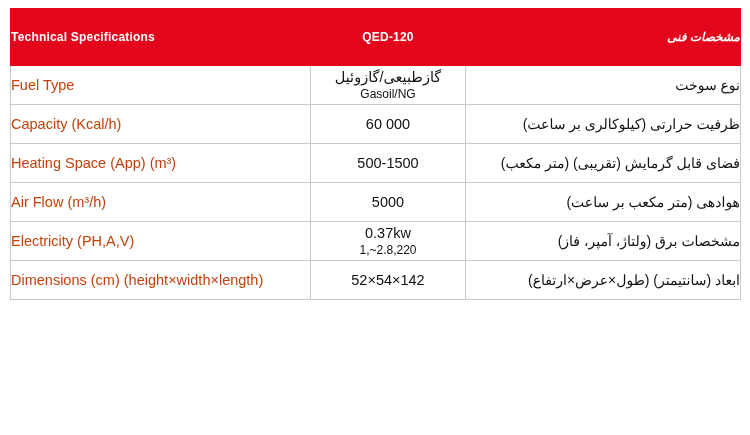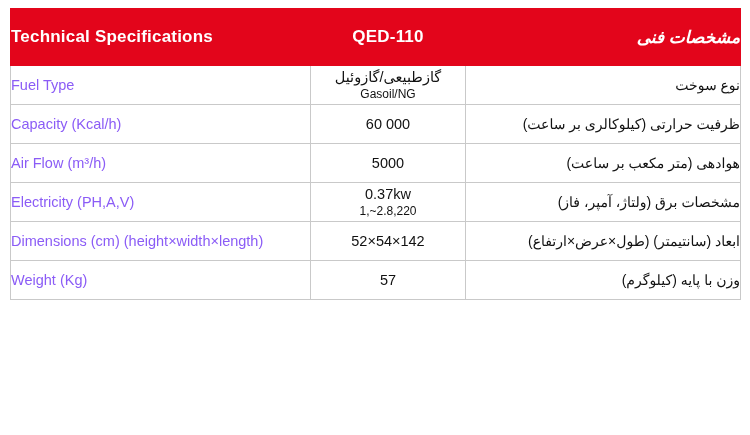--- a/index.html
+++ b/index.html
@@ -30,21 +30,21 @@
     border: 1px solid #c9c9c9;
     padding: 0;
     vertical-align: middle;
   }
   
   tr.header-row th {
     background: #e3051b;
     color: #ffffff;
     border: 1px solid #e3051b;
     height: 56px;
-    font-size: 17px;
+    font-size: 12px;
     font-weight: bold;
     letter-spacing: 0.2px;
   }
   th.header-en {
     text-align: left;
     padding-left: 14px;
   }
   th.header-model {
     text-align: center;
   }
@@ -60,21 +60,21 @@
   col.c-val { width: 155px; }
   col.c-fa { width: 275px; }
 
   tr.spec-row td {
     height: 38px;
   }
   td.cell-en {
     text-align: left;
     padding-left: 12px;
     font-size: 14.5px;
-    color: #8b5cf6;
+    color: #c2410c;
   }
   td.cell-val {
     text-align: center;
     font-size: 14.5px;
     color: #111111;
     line-height: 1.25;
     margin-left: 48px;
   }
   td.cell-fa {
     text-align: right;
@@ -95,21 +95,21 @@
 <div class="spec-sheet">
   <table class="spec-table">
     <colgroup>
       <col class="c-en">
       <col class="c-val">
       <col class="c-fa">
     </colgroup>
     <thead>
       <tr class="header-row">
         <th class="header-en">Technical Specifications</th>
-        <th class="header-model">QED-110</th>
+        <th class="header-model">QED-120</th>
         <th class="header-fa">مشخصات فنی</th>
       </tr>
     </thead>
     <tbody>
 
       <tr class="spec-row">
         <td class="cell-en">Fuel Type</td>
         <td class="cell-val two-line">
           <span>گازطبیعی/گازوئیل</span>
           <span class="val-line2">Gasoil/NG</span>
@@ -117,20 +117,25 @@
         <td class="cell-fa">نوع سوخت</td>
       </tr>
 
       <tr class="spec-row">
         <td class="cell-en">Capacity (Kcal/h)</td>
         <td class="cell-val">60 000</td>
         <td class="cell-fa">ظرفیت حرارتی (کیلوکالری بر ساعت)</td>
       </tr>
 
 
+      <tr class="spec-row">
+        <td class="cell-en">Heating Space (App) (m³)</td>
+        <td class="cell-val">500-1500</td>
+        <td class="cell-fa">فضای قابل گرمایش (تقریبی) (متر مکعب)</td>
+      </tr>
 
       <tr class="spec-row">
         <td class="cell-en">Air Flow (m³/h)</td>
         <td class="cell-val">5000</td>
         <td class="cell-fa">هوادهی (متر مکعب بر ساعت)</td>
       </tr>
 
       <tr class="spec-row">
         <td class="cell-en">Electricity (PH,A,V)</td>
         <td class="cell-val two-line">
@@ -139,21 +144,16 @@
         </td>
         <td class="cell-fa">مشخصات برق (ولتاژ، آمپر، فاز)</td>
       </tr>
 
       <tr class="spec-row">
         <td class="cell-en">Dimensions (cm) (height×width×length)</td>
         <td class="cell-val">52×54×142</td>
         <td class="cell-fa">ابعاد (سانتیمتر) (طول×عرض×ارتفاع)</td>
       </tr>
 
-      <tr class="spec-row">
-        <td class="cell-en">Weight (Kg)</td>
-        <td class="cell-val">57</td>
-        <td class="cell-fa">وزن با پایه (کیلوگرم)</td>
-      </tr>
 
     </tbody>
   </table>
 </div>
 
 </body></html>

